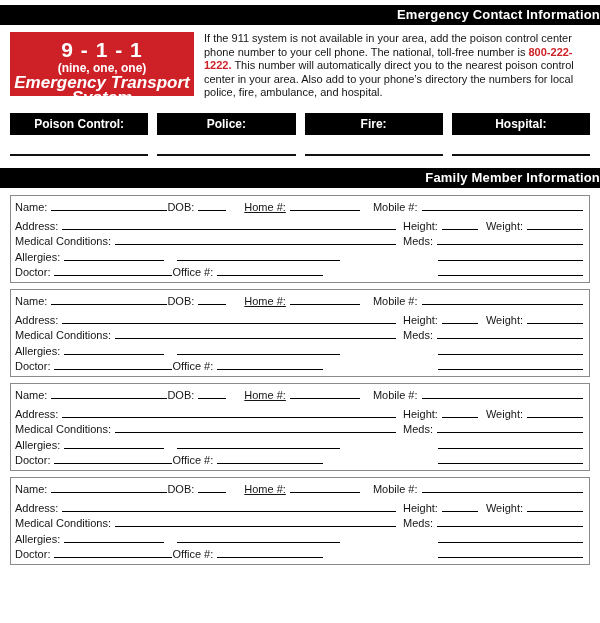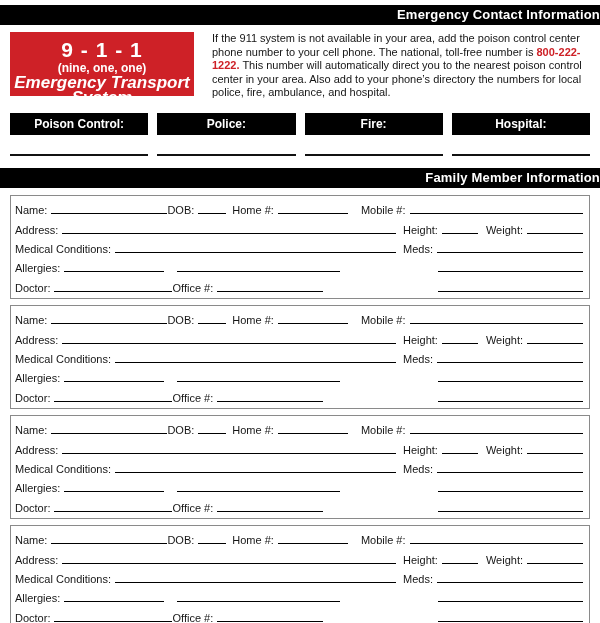--- a/index.html
+++ b/index.html
@@ -9,52 +9,52 @@
     background:#fff; font-family:"Liberation Sans", sans-serif; color:#111;
   }
   
   .bar {
     height:20px; line-height:20px; background:#000; color:#fff;
     font-size:13px; font-weight:bold; text-align:right; letter-spacing:.2px;
   }
   .bar1 { margin-top:5px; }
   .bar2 { margin-top:12px;padding-left:40px; }
   
-  .top-section { display:flex; margin:7px 10px 0 10px; gap:18px; height:81px; overflow:hidden; }
+  .top-section { display:flex; margin:7px 10px 0 10px; gap:10px; height:81px; overflow:hidden; }
   .red-box {
     width:184px; min-width:184px; height:64px; background:#CE2127; color:#fff;
     text-align:center; padding-top:6px;
   }
   .red-box .num { font-size:21px; font-weight:bold; letter-spacing:1px; line-height:23px; }
   .red-box .words { font-size:12px; font-weight:bold; line-height:14px; }
   .red-box .sys { font-size:17px; font-weight:bold; line-height:15px;font-style:italic; }
   .intro { flex:1; font-size:11px; line-height:13.5px; color:#151515; }
   .intro .phone { color:#CE2127; font-weight:bold; }
   
   .contact-row { display:flex; gap:9px; margin:0 10px; }
   .contact-col { flex:1; }
   .contact-label {
     height:22px; line-height:22px; background:#000; color:#fff;
     font-size:12px; font-weight:bold; text-align:center;
   }
   .cline { margin-top:19px; border-bottom:2px solid #111; height:2px; }
   
   .boxes { margin:7px 10px 0 10px; }
   .mbox {
-    height:104px; border:1px solid #8a8a8a; margin-bottom:6px;
+    height:88px; border:1px solid #8a8a8a; margin-bottom:6px;
     padding:2px 6px 3px 4px; display:flex; flex-direction:column;
     justify-content:space-evenly; background:#fff;
   }
   .frow { display:flex; align-items:flex-end; height:19px; font-size:11px; white-space:nowrap; }
   .lbl { line-height:13px; color:#151515; }
   .ln { height:0; border-bottom:1.2px solid #000; margin:0 0 3px 4px; }
   .grow { flex:1 1 auto; }
   .spacer { flex:1 1 auto; }
   .ml7 { margin-left:7px; } .ml8 { margin-left:8px;margin-top:28px; } .ml10 { }
-  .ml13 { margin-left:13px; } .ml19 { margin-left:6px; }
+  .ml13 { margin-left:13px; } .ml19 { margin-left:18px;text-decoration:underline; }
 </style>
 </head>
 <body>
 
 <div class="page">
 
   <div class="bar bar1">Emergency Contact Information</div>
 
   <div class="top-section">
     <div class="red-box">

